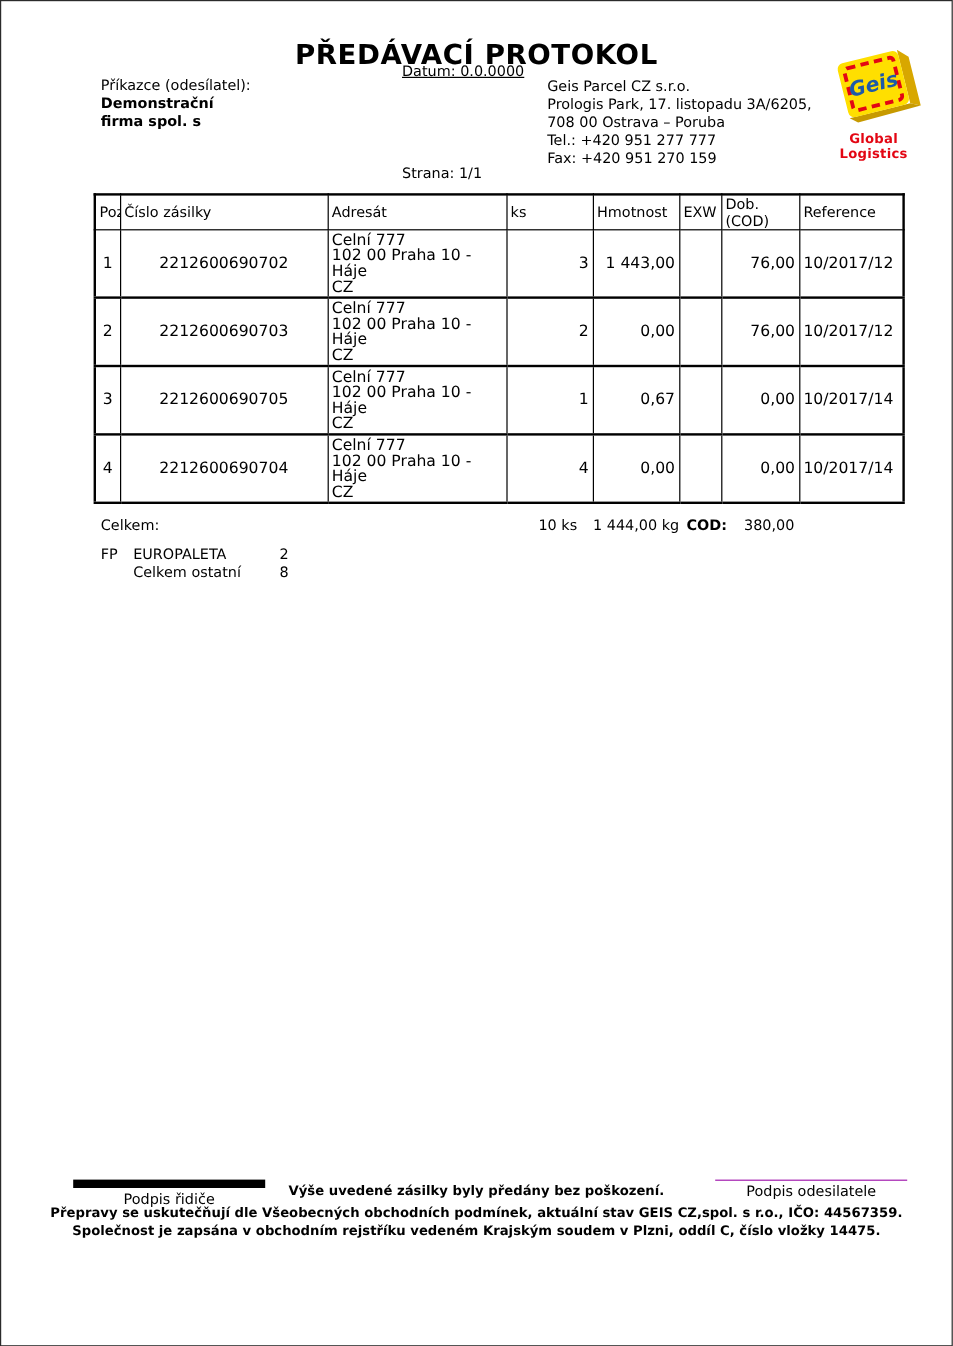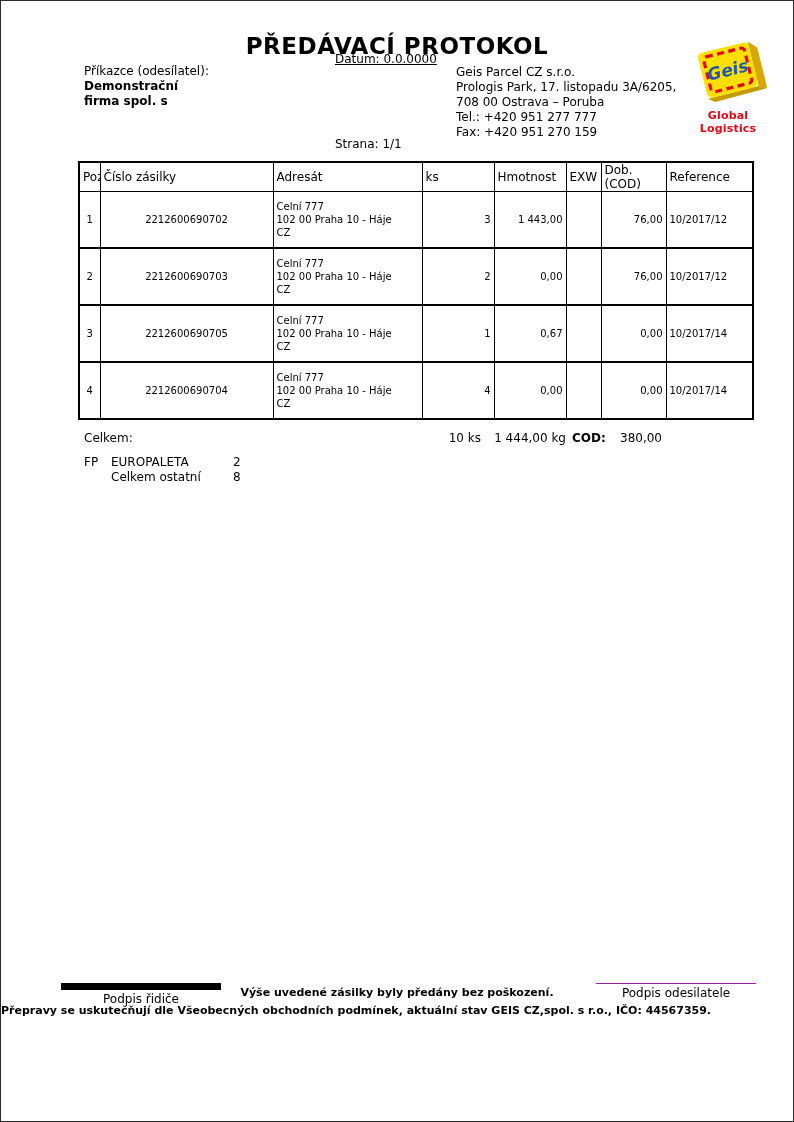--- a/index.html
+++ b/index.html
@@ -51,21 +51,21 @@
     padding:0 3px;
     overflow:hidden;
   }
   table.ship th{
     height:28px;
     font-weight:normal;
     font-size:12px;
     text-align:left;
     vertical-align:middle;
   }
-  table.ship td{height:55px;vertical-align:middle;font-size:10px;}
+  table.ship td{height:55px;vertical-align:middle;font-size:13px;}
   table.ship tbody td{border-bottom:2px solid #000;}
   th.h-ks,th.h-hmot,th.h-exw{text-align:center;}
   td.c-poz{text-align:center;font-size:11px;}
   td.c-cislo{text-align:center;font-size:17px;}
   td.c-adresat{
     vertical-align:top;
     font-size:10px;
     line-height:13px;
     padding:2px 4px;
   }
@@ -87,21 +87,21 @@
   .pack-code{width:27px;}
   .pack-name{width:122px;}
   .pack-qty{width:30px;}
 
   
   .sig-left{left:60px;top:982px;width:160px;border-top:7px solid #000000;text-align:center;padding-top:2px;}
   .sig-right{left:595px;top:982px;width:160px;border-top:1px solid #a21caf;text-align:center;padding-top:2px;}
   .sig-statement{left:0;top:985px;width:100%;text-align:center;font-weight:bold;font-size:11px;}
 
   
-  .footer-block{left:0;top:1002px;width:100%;text-align:left;font-weight:bold;font-size:11px;line-height:15px;}
+  .footer-block{left:0;top:1002px;width:100%;text-align:center;font-weight:bold;font-size:11px;line-height:15px;}
 </style>
 </head>
 <body>
 
 <div class="abs doc-title">PŘEDÁVACÍ PROTOKOL</div>
 
 <div class="abs sender-block">
   <div>Příkazce (odesílatel):</div>
   <div class="sender-name">Demonstrační</div>
   <div class="sender-name">firma spol. s</div>
@@ -238,13 +238,14 @@
 <div class="abs sig-left">
   <span>Podpis řidiče</span>
 </div>
 <div class="abs sig-statement">Výše uvedené zásilky byly předány bez poškození.</div>
 <div class="abs sig-right">
   <span>Podpis odesilatele</span>
 </div>
 
 <div class="abs footer-block">
   <div>Přepravy se uskutečňují dle Všeobecných obchodních podmínek, aktuální stav GEIS CZ,spol. s r.o., IČO: 44567359.</div>
+  <div>Společnost je zapsána v obchodním rejstříku vedeném Krajským soudem v Plzni, oddíl C, číslo vložky 14475.</div>
 </div>
 
 </body></html>

